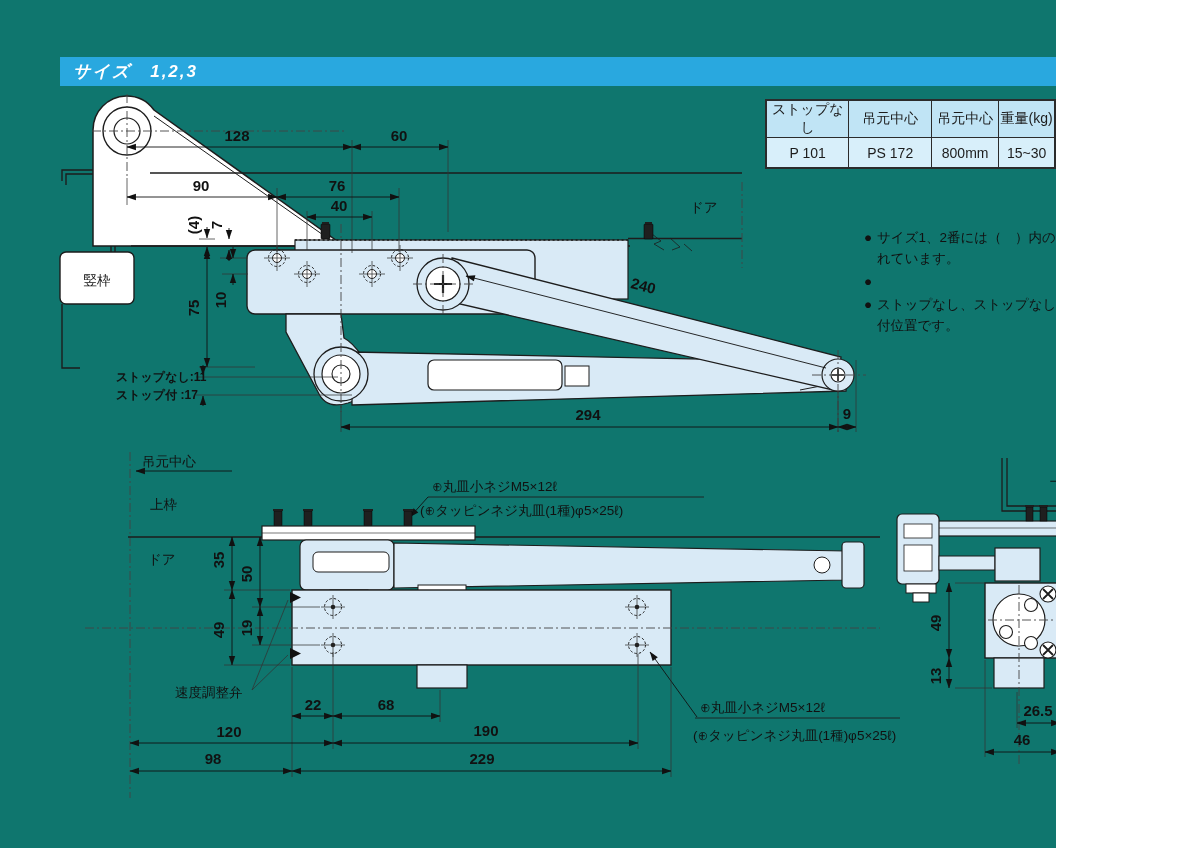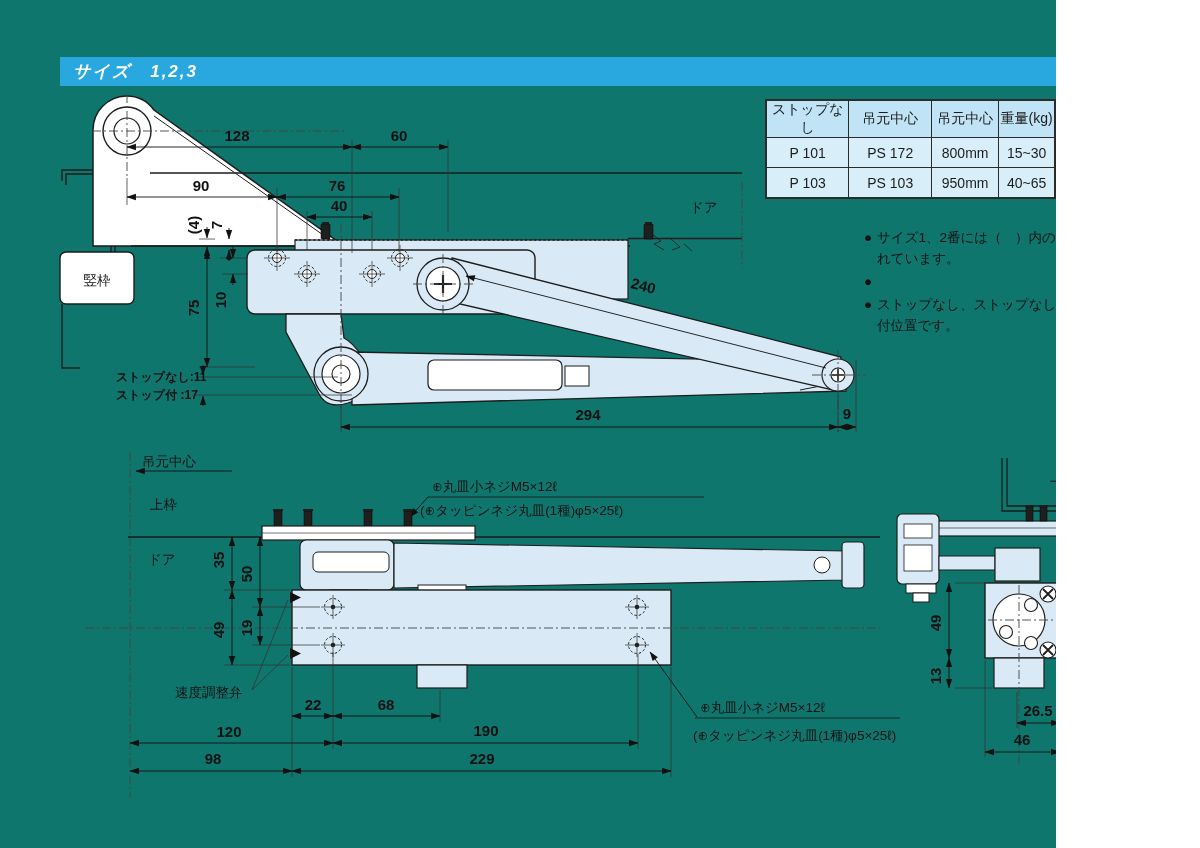--- a/index.html
+++ b/index.html
@@ -53,26 +53,20 @@
         <th class="c3">重量(kg)</th>
       </tr>
     </thead>
     <tbody>
       <tr>
         <td>P 101</td>
         <td>PS 172</td>
         <td>800mm</td>
         <td>15~30</td>
       </tr>
-      <tr>
-        <td>P 103</td>
-        <td>PS 103</td>
-        <td>950mm</td>
-        <td>40~65</td>
-      </tr>
     </tbody>
   </table>
 
   <div id="notes">
     <div class="note">
       <span class="b">●</span>
       <span>サイズ1、2番には（　）内のネジが同梱されています。</span>
     </div>
     <div class="note">
       <span class="b">●</span>

